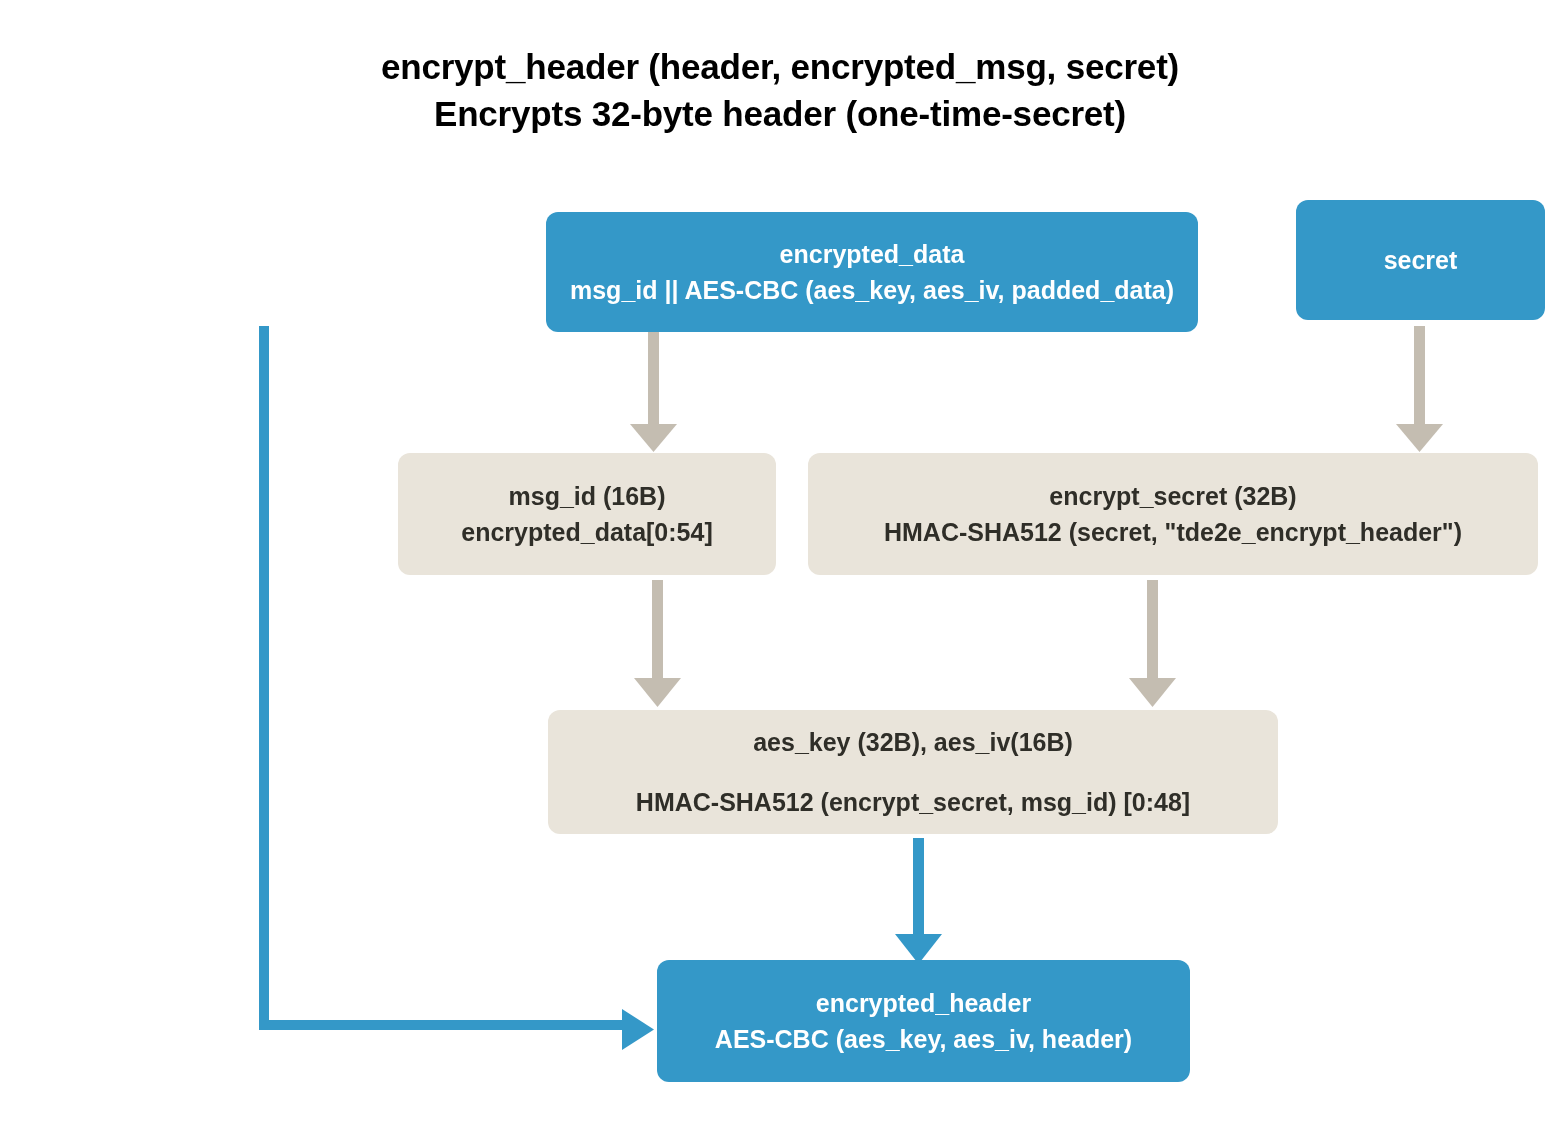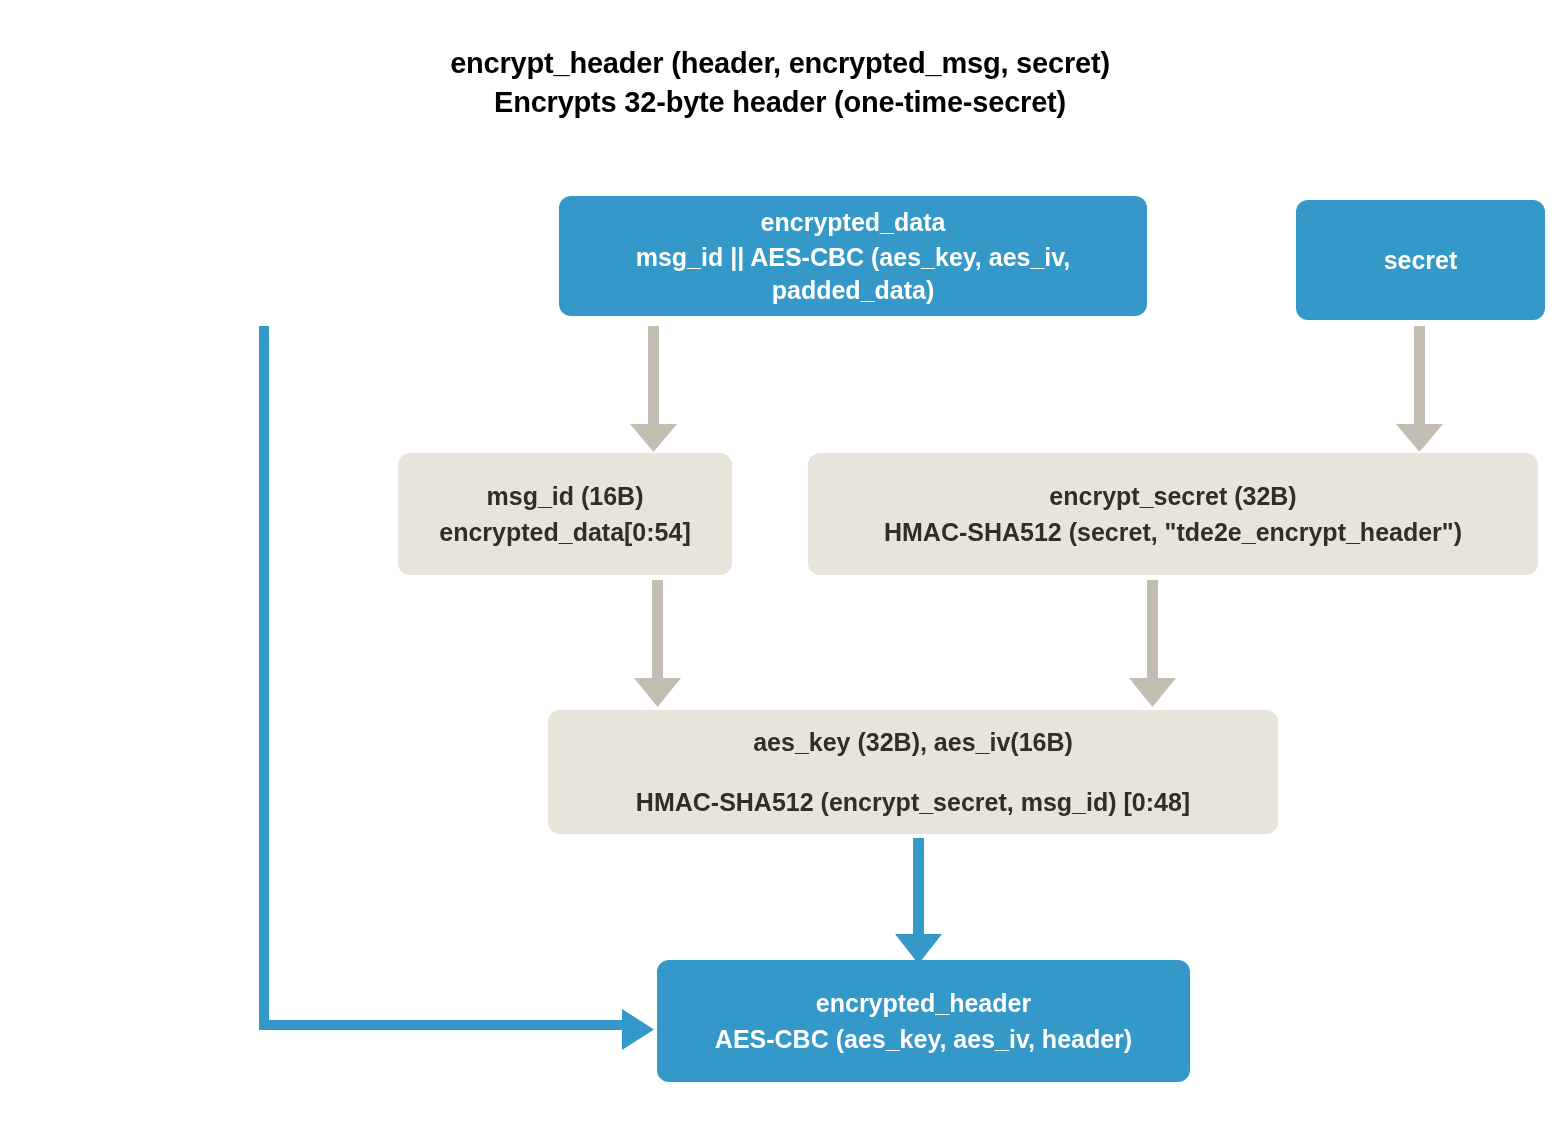--- a/index.html
+++ b/index.html
@@ -18,21 +18,21 @@
 
   
   #title-block {
     position: absolute;
     left: 0;
     top: 44px;
     width: 1560px;
     text-align: center;
   }
   #title-block .title-line {
-    font-size: 29px;
+    font-size: 35px;
     font-weight: bold;
     color: #000000;
     line-height: 1.33;
     letter-spacing: -0.2px;
   }
 
   
   .node {
     position: absolute;
     box-sizing: border-box;
@@ -112,30 +112,30 @@
       <polygon points="895,934 942,934 918.5,964" fill="#3498c8"></polygon>
     </g>
 
     <g>
       <path d="M 264 326 L 264 1025 L 626 1025" fill="none" stroke="#3498c8" stroke-width="10"></path>
       <polygon points="622,1009 622,1050 654,1029.5" fill="#3498c8"></polygon>
     </g>
   </svg>
 
 
-  <div class="node blue" style="left:546px; top:196px; width:588px; height:120px;margin-left:13px;">
+  <div class="node blue" style="left:546px; top:212px; width:652px; height:120px;">
     <div class="node-title">encrypted_data</div>
     <div class="node-sub">msg_id || AES-CBC (aes_key, aes_iv, padded_data)</div>
   </div>
 
   <div class="node blue" style="left:1296px; top:200px; width:249px; height:120px;">
     <div class="node-title">secret</div>
   </div>
 
-  <div class="node beige" style="left:398px; top:453px; width:334px; height:122px;">
+  <div class="node beige" style="left:398px; top:453px; width:378px; height:122px;">
     <div class="node-title">msg_id (16B)</div>
     <div class="node-sub">encrypted_data[0:54]</div>
   </div>
 
   <div class="node beige" style="left:808px; top:453px; width:730px; height:122px;justify-content:center;">
     <div class="node-title">encrypt_secret (32B)</div>
     <div class="node-sub">HMAC-SHA512 (secret, "tde2e_encrypt_header")</div>
   </div>
 
   <div class="node beige" style="left:548px; top:710px; width:730px; height:124px;gap:24px;">

